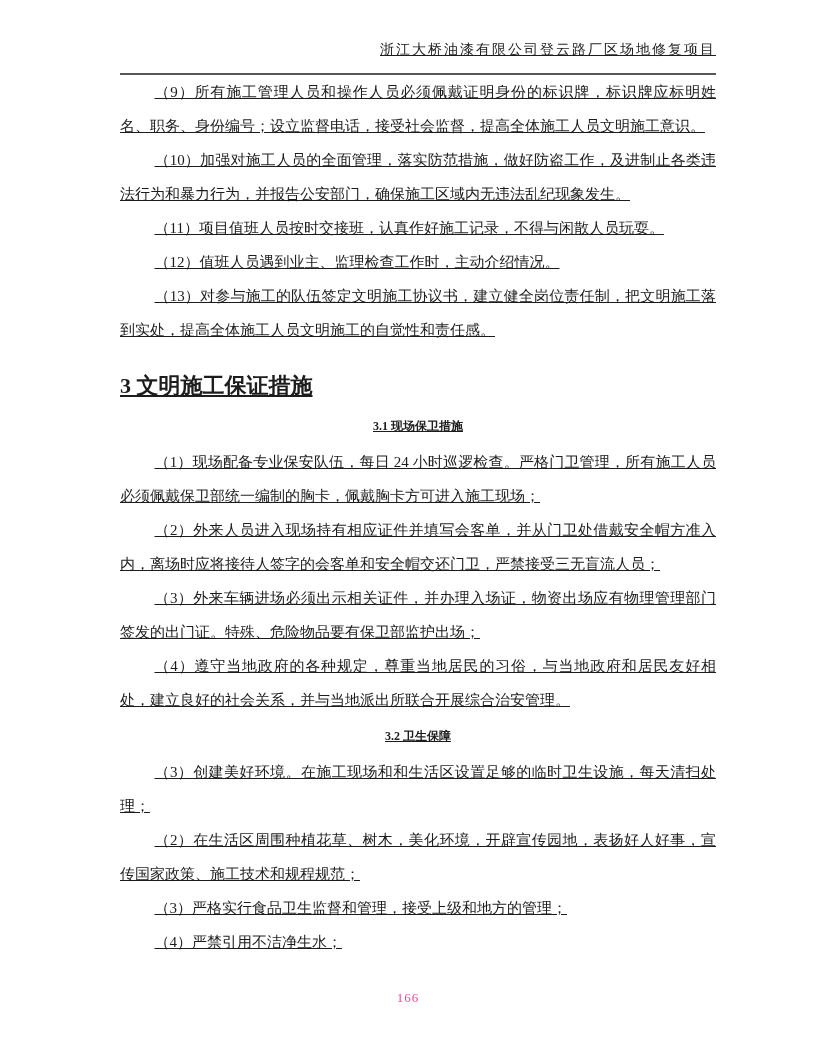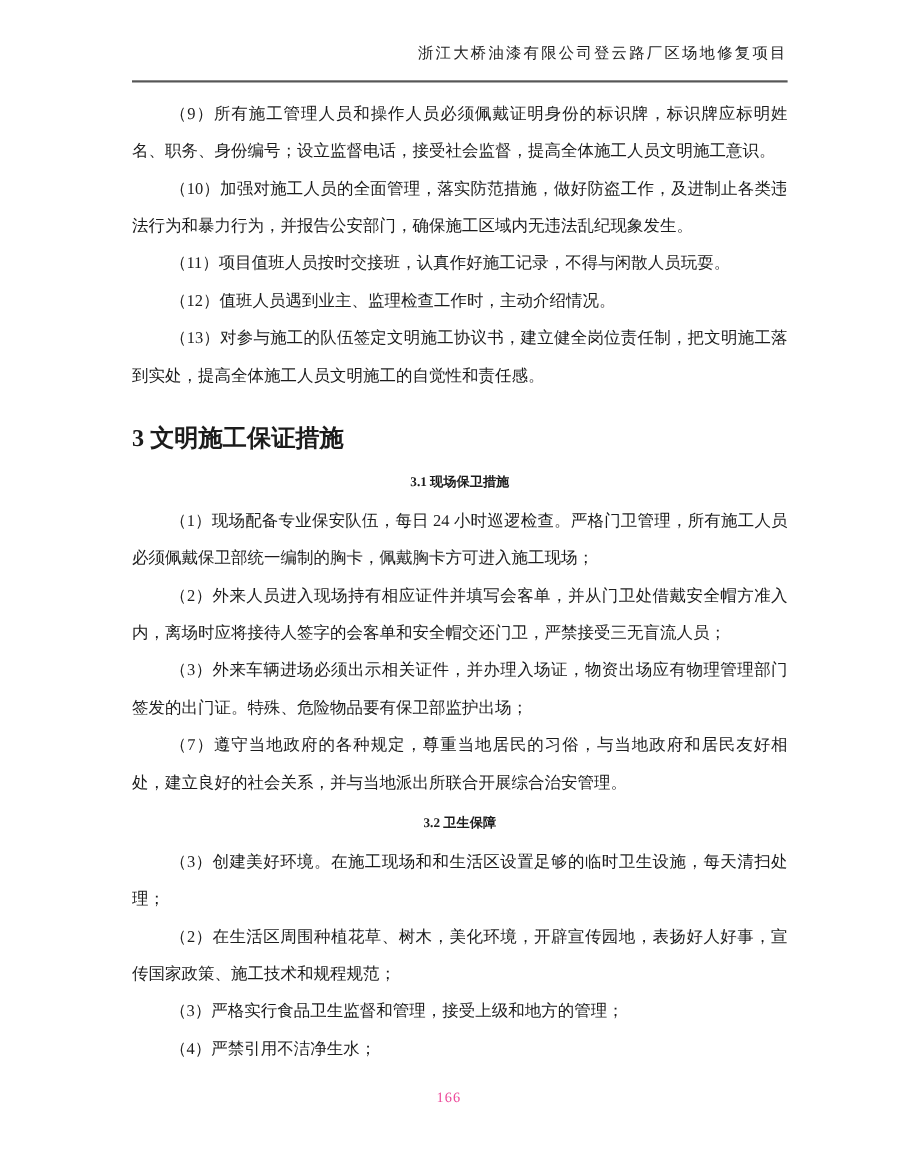--- a/index.html
+++ b/index.html
@@ -11,32 +11,32 @@
     position: relative;
     width: 816px;
     height: 1056px;
     margin: 0 auto;
     background: #ffffff;
     box-sizing: border-box;
     padding: 40px 100px 0 120px;
     font-family: "Liberation Serif", "DejaVu Serif", serif;
     color: #1c1c1c;
     overflow: hidden;
+    text-decoration: underline;
   }
   .doc-header {
     text-align: right;
     font-size: 14px;
     letter-spacing: 2px;
     color: #222222;
     padding-bottom: 13px;
     border-bottom: 2px solid #565656;
     line-height: 20px;
   }
   .content {
-    padding-top: 12px;
     font-size: 15px;
     line-height: 34px;
     text-align: justify;
   }
   .para {
     margin: 0;
     text-indent: 2.3em;
   }
   .h1 {
     font-size: 22px;
@@ -78,21 +78,21 @@
     <p class="para">（11）项目值班人员按时交接班，认真作好施工记录，不得与闲散人员玩耍。</p>
     <p class="para">（12）值班人员遇到业主、监理检查工作时，主动介绍情况。</p>
     <p class="para">（13）对参与施工的队伍签定文明施工协议书，建立健全岗位责任制，把文明施工落到实处，提高全体施工人员文明施工的自觉性和责任感。</p>
 
     <h1 class="h1">3 文明施工保证措施</h1>
     <h2 class="h2">3.1 现场保卫措施</h2>
 
     <p class="para">（1）现场配备专业保安队伍，每日 24 小时巡逻检查。严格门卫管理，所有施工人员必须佩戴保卫部统一编制的胸卡，佩戴胸卡方可进入施工现场；</p>
     <p class="para">（2）外来人员进入现场持有相应证件并填写会客单，并从门卫处借戴安全帽方准入内，离场时应将接待人签字的会客单和安全帽交还门卫，严禁接受三无盲流人员；</p>
     <p class="para">（3）外来车辆进场必须出示相关证件，并办理入场证，物资出场应有物理管理部门签发的出门证。特殊、危险物品要有保卫部监护出场；</p>
-    <p class="para">（7）遵守当地政府的各种规定，尊重当地居民的习俗，与当地政府和居民友好相处，建立良好的社会关系，并与当地派出所联合开展综合治安管理。</p>
+    <p class="para">（4）遵守当地政府的各种规定，尊重当地居民的习俗，与当地政府和居民友好相处，建立良好的社会关系，并与当地派出所联合开展综合治安管理。</p>
 
     <h2 class="h2">3.2 卫生保障</h2>
 
     <p class="para">（3）创建美好环境。在施工现场和和生活区设置足够的临时卫生设施，每天清扫处理；</p>
     <p class="para">（2）在生活区周围种植花草、树木，美化环境，开辟宣传园地，表扬好人好事，宣传国家政策、施工技术和规程规范；</p>
     <p class="para">（3）严格实行食品卫生监督和管理，接受上级和地方的管理；</p>
     <p class="para">（4）严禁引用不洁净生水；</p>
   </div>
 
   <div class="page-number">166</div>

